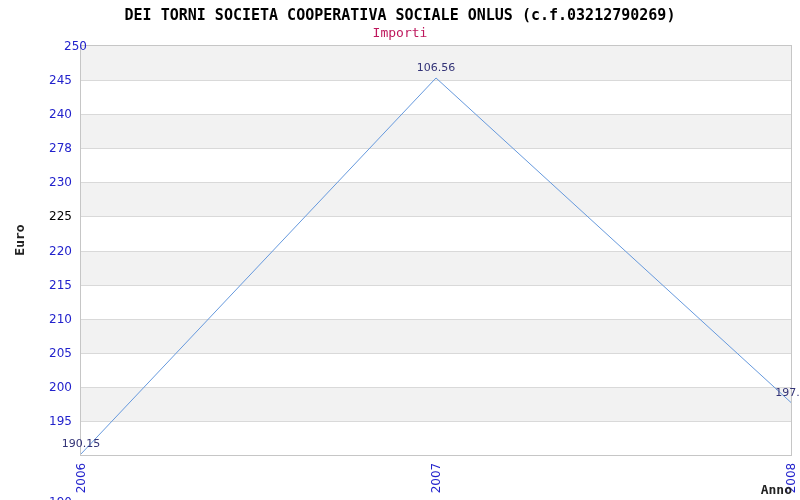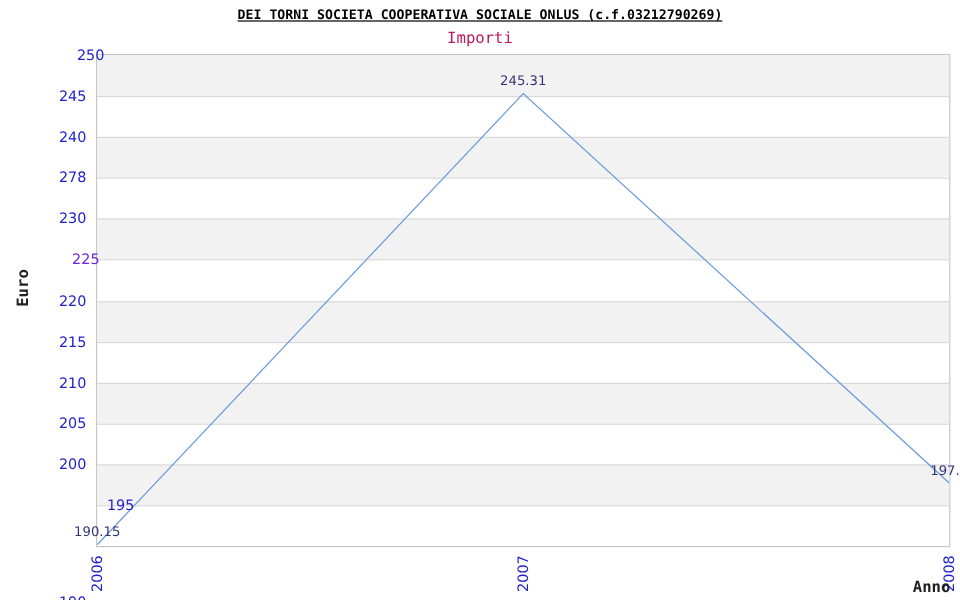--- a/index.html
+++ b/index.html
@@ -10,24 +10,23 @@
     background: #ffffff;
     overflow: hidden;
     font-family: "DejaVu Sans", sans-serif;
   }
   .chart-title {
     position: absolute;
     left: 0; right: 0; top: 6px;
     text-align: center;
     font-family: "DejaVu Sans Mono", monospace;
     font-weight: bold;
-    font-size: 11px;
+    font-size: 15px;
     color: #000000;
     white-space: nowrap;
-    text-decoration: underline;
   }
   .chart-subtitle {
     position: absolute;
     left: 0; right: 0; top: 25px;
     text-align: center;
     font-family: "DejaVu Sans Mono", monospace;
     font-size: 13px;
     color: #555555;
     white-space: nowrap;
   }
@@ -119,35 +118,35 @@
         <polyline points="0.00,407.98 355.00,31.97 710.00,356.51" fill="none" stroke="#6699dd" stroke-width="1"></polyline>
       </svg>
     </div>
 
   <div id="ytick-layer">
       <div class="ytick" style="top: 39px; color: rgb(34, 34, 204); margin-left: 15px;">250</div>
       <div class="ytick" style="top: 73.0833px; color: rgb(34, 34, 204);">245</div>
       <div class="ytick" style="top: 107.167px; color: rgb(34, 34, 204);">240</div>
       <div class="ytick" style="top: 141.25px; color: rgb(34, 34, 204);">278</div>
       <div class="ytick" style="top: 175.333px; color: rgb(34, 34, 204);">230</div>
-      <div class="ytick" style="top: 209.417px; color: #6d28d9; padding-left: 11px;">225</div>
+      <div class="ytick" style="top: 209.417px; color: #000000;">225</div>
       <div class="ytick" style="top: 243.5px; color: rgb(34, 34, 204);">220</div>
       <div class="ytick" style="top: 277.583px; color: rgb(34, 34, 204);">215</div>
       <div class="ytick" style="top: 311.667px; color: rgb(34, 34, 204);">210</div>
       <div class="ytick" style="top: 345.75px; color: rgb(34, 34, 204);">205</div>
       <div class="ytick" style="top: 379.833px; color: rgb(34, 34, 204);">200</div>
-      <div class="ytick" style="top: 413.917px; color: rgb(34, 34, 204); margin-left: 40px;">195</div>
+      <div class="ytick" style="top: 413.917px; color: rgb(34, 34, 204);">195</div>
       <div class="ytick" style="top: 448px; color: rgb(34, 34, 204); margin-top: 47px;">190</div>
     </div>
   <div id="xtick-layer">
       <div class="xtick" style="left: 41px; top: 468px; color: rgb(34, 34, 204);">2006</div>
       <div class="xtick" style="left: 396px; top: 468px; color: rgb(34, 34, 204);">2007</div>
       <div class="xtick" style="left: 751px; top: 468px; color: rgb(34, 34, 204);">2008</div>
     </div>
   <div id="point-label-layer">
       <div class="point-label" style="left: 51px; top: 436.977px; color: rgb(51, 51, 119);">190.15</div>
-      <div class="point-label" style="left: 406px; top: 60.9702px; color: rgb(51, 51, 119);">245.31</div>
+      <div class="point-label" style="left: 406px; top: 60.9702px; color: rgb(51, 51, 119);">106.56</div>
       <div class="point-label" style="left: 761px; top: 385.512px; color: rgb(51, 51, 119);">197.7</div>
     </div>
 
   <div class="y-axis-title">Euro</div>
   <div class="x-axis-title">Anno</div>
 </div>
 
 </body></html>

